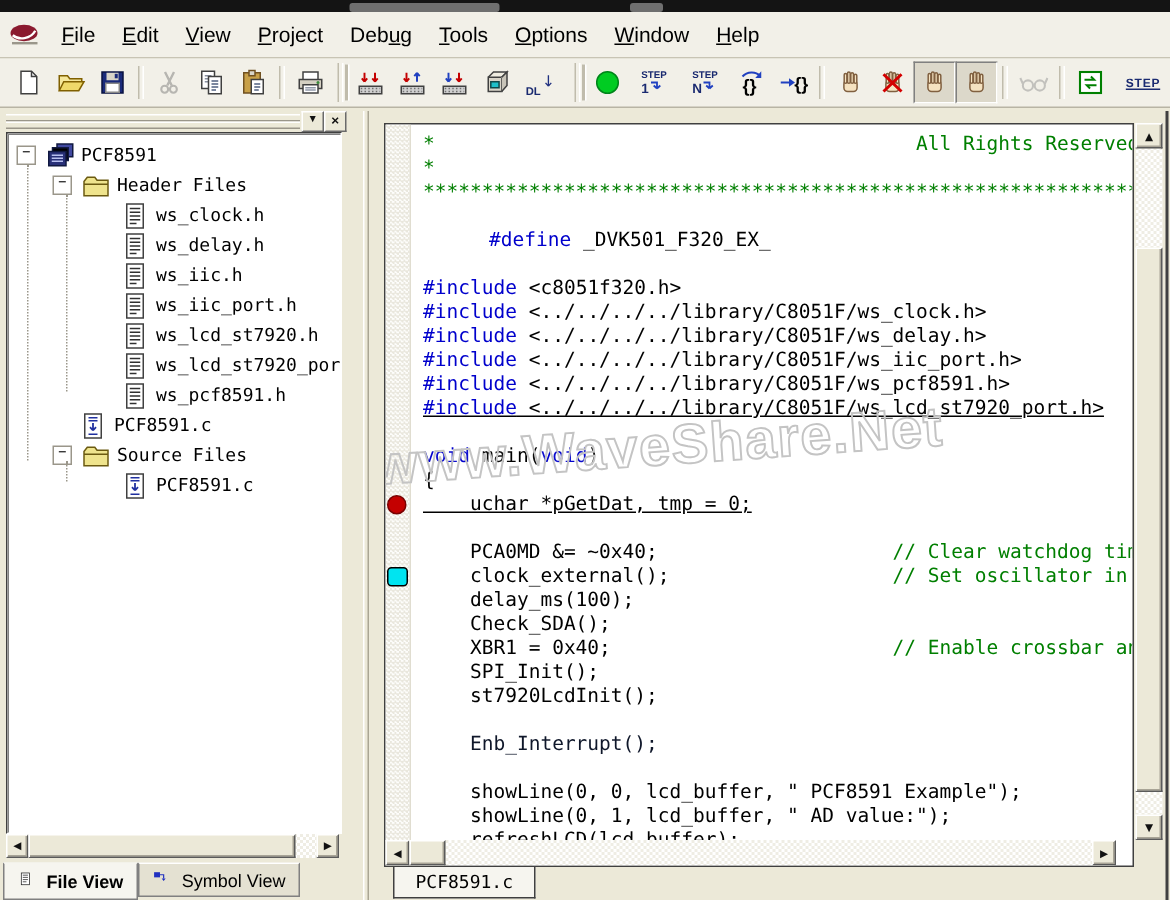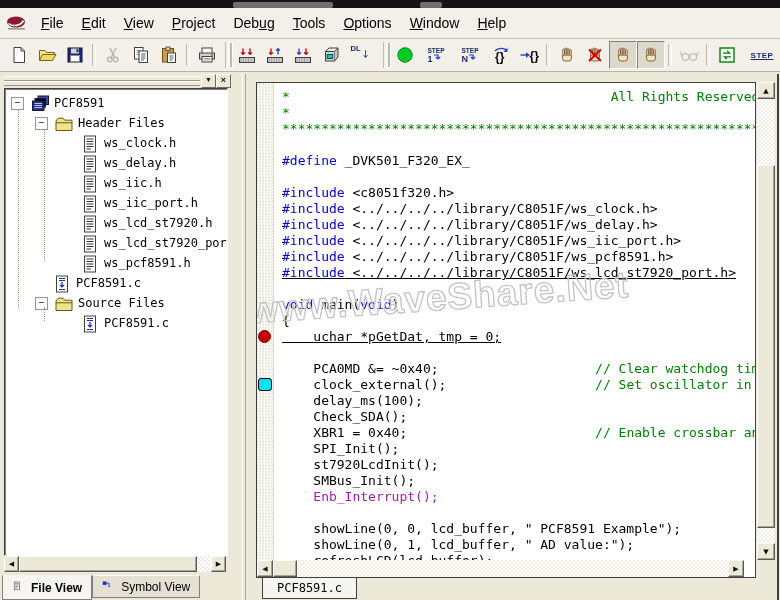--- a/index.html
+++ b/index.html
@@ -19,21 +19,21 @@
   .tb-btn{width:26px;height:26px;display:flex;align-items:center;justify-content:center;flex:0 0 auto;
           position:relative;border:1px solid transparent;}
   .tb-btn.pressed{background:#dcd8ca;border-color:#808080 #fff #fff #808080;}
   .tb-btn.disabled{filter:grayscale(1);opacity:.45;}
   .tb-btn.wide{width:32px;}
   .tb-sep{width:2px;height:22px;margin:0 3px;border-left:1px solid #c0bcac;border-right:1px solid #fff;flex:0 0 auto;}
   .tb-sep.large{height:26px;margin:0 4px;box-shadow:4px 0 0 -1px #c0bcac,5px 0 0 -1px #fff;}
   .tb-label{font-size:6.5px;font-weight:bold;color:#1a2a70;line-height:6px;text-align:left;}
   .tb-sub{font-size:9px;font-weight:bold;color:#1a2a70;line-height:8px;}
   .reset-txt{font-size:8px;font-weight:bold;color:#1a2a70;text-decoration:underline;letter-spacing:.5px;}
-  .dl-wrap{display:flex;align-items:flex-start;gap:1px;}
+  .dl-wrap{display:flex;align-items:flex-end;gap:1px;}
   
   .left-panel{position:absolute;left:2px;top:74px;width:230px;height:526px;}
   .gripper{position:absolute;left:0;top:0;width:230px;height:13px;}
   .gripper .bar{position:absolute;left:2px;width:196px;height:3px;border-top:1px solid #fff;border-bottom:1px solid #9a968a;}
   .mini-btn{position:absolute;width:13px;height:12px;background:#ece9d8;border:1px solid;
             border-color:#fff #6a6a6a #6a6a6a #fff;font-size:7px;line-height:10px;text-align:center;color:#111;}
   .tree-box{position:absolute;left:2px;top:14px;width:222px;height:466px;background:#fff;overflow:hidden;
             border:1px solid;border-color:#404040 #fff #fff #404040;box-shadow:inset 1px 1px 0 #808080;}
   .tree-row{position:absolute;height:20px;display:flex;align-items:center;white-space:nowrap;
             font-family:"DejaVu Sans Mono",monospace;font-size:12px;cursor:default;}
@@ -504,42 +504,41 @@
     <div class="editor-box">
       <div class="gutter" id="gutter">
           <div class="bp-dot" style="top: 247px;"></div>
           <div class="pos-marker" style="top: 295px;"></div>
         </div>
       <div class="code-surface" id="code-surface">
           <div class="code-line" style="top: 6px;"><span style="color: rgb(0, 127, 0);">*                                         All Rights Reserved</span></div>
           <div class="code-line" style="top: 22px;"><span style="color: rgb(0, 127, 0);">*</span></div>
           <div class="code-line" style="top: 38px;"><span style="color: rgb(0, 127, 0);">***************************************************************************</span></div>
           <div class="code-line" style="top: 54px;"></div>
-          <div class="code-line" style="top: 70px;"><span style="color: rgb(0, 0, 204);">#define</span><span style="color: rgb(0, 0, 0);"> _DVK501_F320_EX_</span></div>
+          <div class="code-line" style="top: 70px; margin-left: 44px;"><span style="color: rgb(0, 0, 204);">#define</span><span style="color: rgb(0, 0, 0);"> _DVK501_F320_EX_</span></div>
           <div class="code-line" style="top: 86px;"></div>
           <div class="code-line" style="top: 102px;"><span style="color: rgb(0, 0, 204);">#include</span><span style="color: rgb(0, 0, 0);"> &lt;c8051f320.h&gt;</span></div>
           <div class="code-line" style="top: 118px;"><span style="color: rgb(0, 0, 204);">#include</span><span style="color: rgb(0, 0, 0);"> &lt;../../../../library/C8051F/ws_clock.h&gt;</span></div>
           <div class="code-line" style="top: 134px;"><span style="color: rgb(0, 0, 204);">#include</span><span style="color: rgb(0, 0, 0);"> &lt;../../../../library/C8051F/ws_delay.h&gt;</span></div>
           <div class="code-line" style="top: 150px;"><span style="color: rgb(0, 0, 204);">#include</span><span style="color: rgb(0, 0, 0);"> &lt;../../../../library/C8051F/ws_iic_port.h&gt;</span></div>
           <div class="code-line" style="top: 166px;"><span style="color: rgb(0, 0, 204);">#include</span><span style="color: rgb(0, 0, 0);"> &lt;../../../../library/C8051F/ws_pcf8591.h&gt;</span></div>
           <div class="code-line" style="top: 182px; text-decoration: underline;"><span style="color: rgb(0, 0, 204);">#include</span><span style="color: rgb(0, 0, 0);"> &lt;../../../../library/C8051F/ws_lcd_st7920_port.h&gt;</span></div>
           <div class="code-line" style="top: 198px;"></div>
           <div class="code-line" style="top: 214px;"><span style="color: rgb(0, 0, 204);">void</span><span style="color: rgb(0, 0, 0);"> main(</span><span style="color: rgb(0, 0, 204);">void</span><span style="color: rgb(0, 0, 0);">)</span></div>
           <div class="code-line" style="top: 230px;"><span style="color: rgb(0, 0, 0);">{</span></div>
           <div class="code-line" style="top: 246px; text-decoration: underline;"><span style="color: rgb(0, 0, 0);">    uchar *pGetDat, tmp = 0;</span></div>
           <div class="code-line" style="top: 262px;"></div>
           <div class="code-line" style="top: 278px;"><span style="color: rgb(0, 0, 0);">    PCA0MD &amp;= ~0x40;                    </span><span style="color: rgb(0, 127, 0);">// Clear watchdog timer enable</span></div>
           <div class="code-line" style="top: 294px;"><span style="color: rgb(0, 0, 0);">    clock_external();                   </span><span style="color: rgb(0, 127, 0);">// Set oscillator in external mode</span></div>
           <div class="code-line" style="top: 310px;"><span style="color: rgb(0, 0, 0);">    delay_ms(100);</span></div>
           <div class="code-line" style="top: 326px;"><span style="color: rgb(0, 0, 0);">    Check_SDA();</span></div>
           <div class="code-line" style="top: 342px;"><span style="color: rgb(0, 0, 0);">    XBR1 = 0x40;                        </span><span style="color: rgb(0, 127, 0);">// Enable crossbar and weak pull-ups</span></div>
           <div class="code-line" style="top: 358px;"><span style="color: rgb(0, 0, 0);">    SPI_Init();</span></div>
           <div class="code-line" style="top: 374px;"><span style="color: rgb(0, 0, 0);">    st7920LcdInit();</span></div>
-          <div class="code-line" style="top: 390px;"><span style="color: rgb(0, 0, 0);">    SMBus_Init();</span></div>
-          <div class="code-line" style="top: 406px;"><span style="color: #a21caf;">    Enb_Interrupt();</span></div>
+          <div class="code-line" style="top: 406px;"><span style="color: #0f172a;">    Enb_Interrupt();</span></div>
           <div class="code-line" style="top: 422px;"></div>
           <div class="code-line" style="top: 438px;"><span style="color: rgb(0, 0, 0);">    showLine(0, 0, lcd_buffer, " PCF8591 Example");</span></div>
           <div class="code-line" style="top: 454px;"><span style="color: rgb(0, 0, 0);">    showLine(0, 1, lcd_buffer, " AD value:");</span></div>
           <div class="code-line" style="top: 470px;"><span style="color: rgb(0, 0, 0);">    refreshLCD(lcd_buffer);</span></div>
         </div>
       <div class="watermark">www.WaveShare.Net</div>
       <div class="h-scroll" style="left:0;bottom:0;width:487px;">
         <div class="sb-track" style="position:absolute;left:0;top:0;width:487px;height:17px;"></div>
         <div class="sb-btn" style="left:0;top:0;width:16px;height:17px;">◀</div>
         <div class="sb-thumb" style="left:16px;top:0;width:24px;height:17px;"></div>

